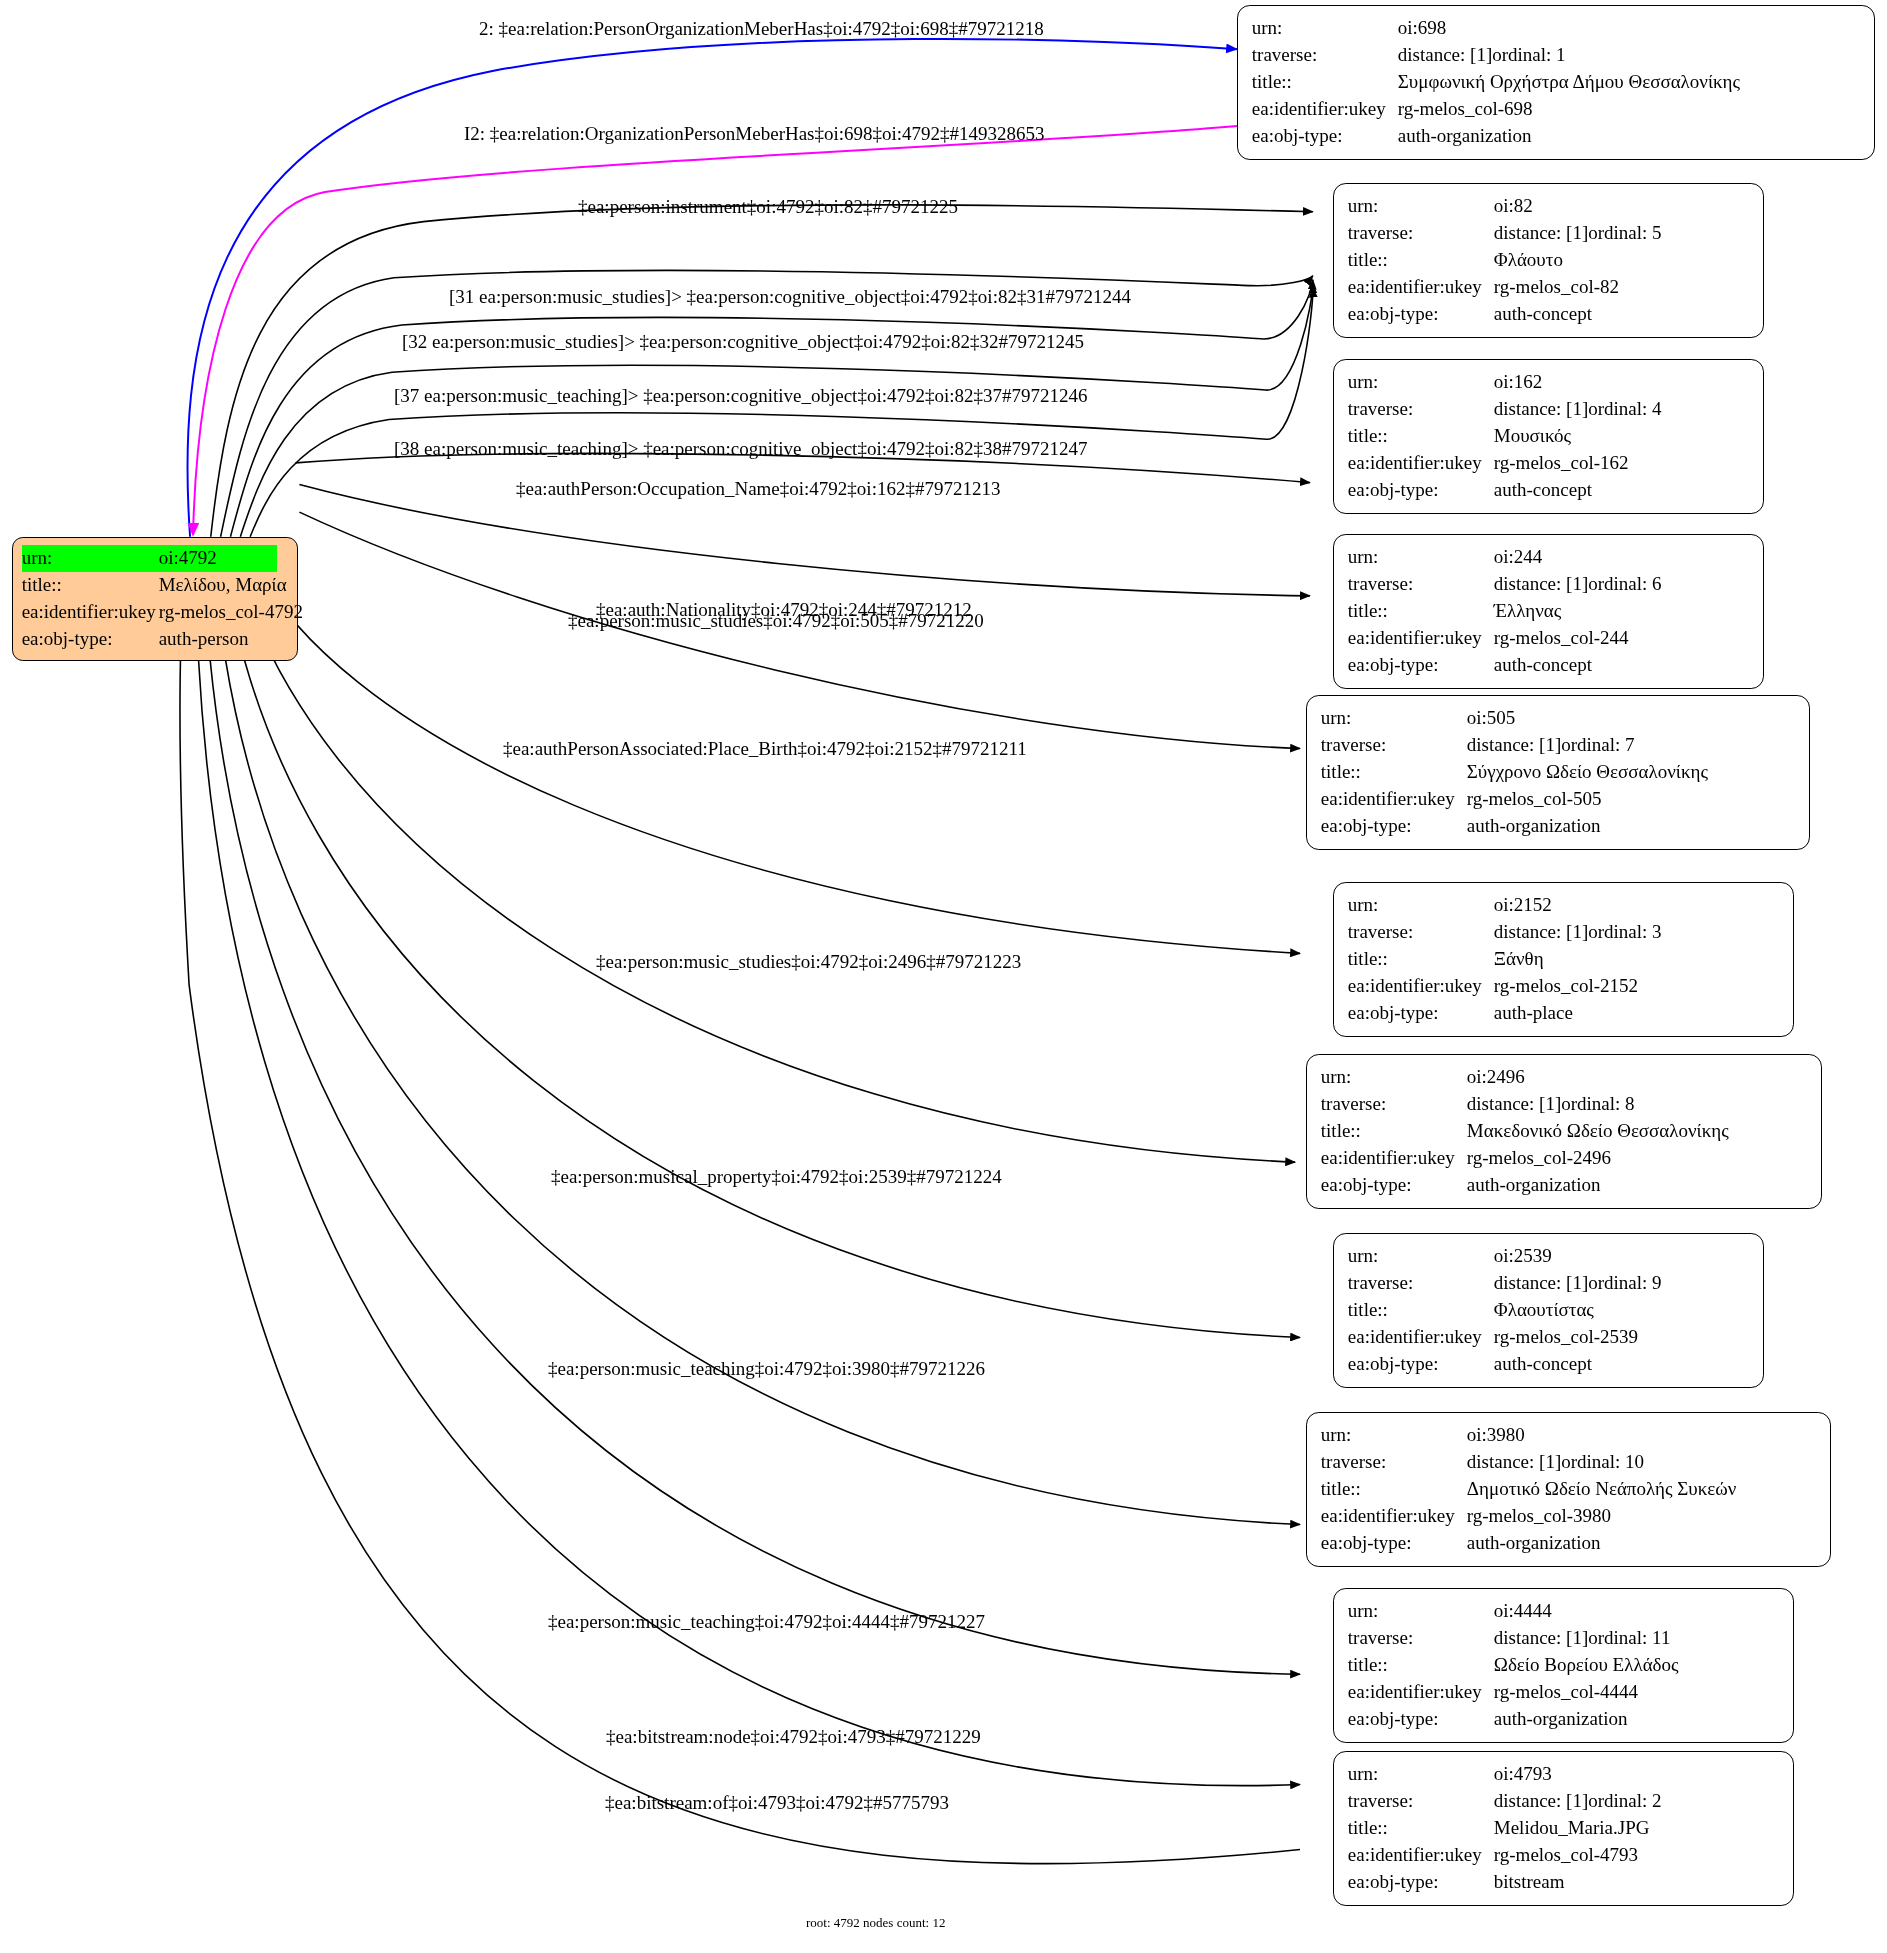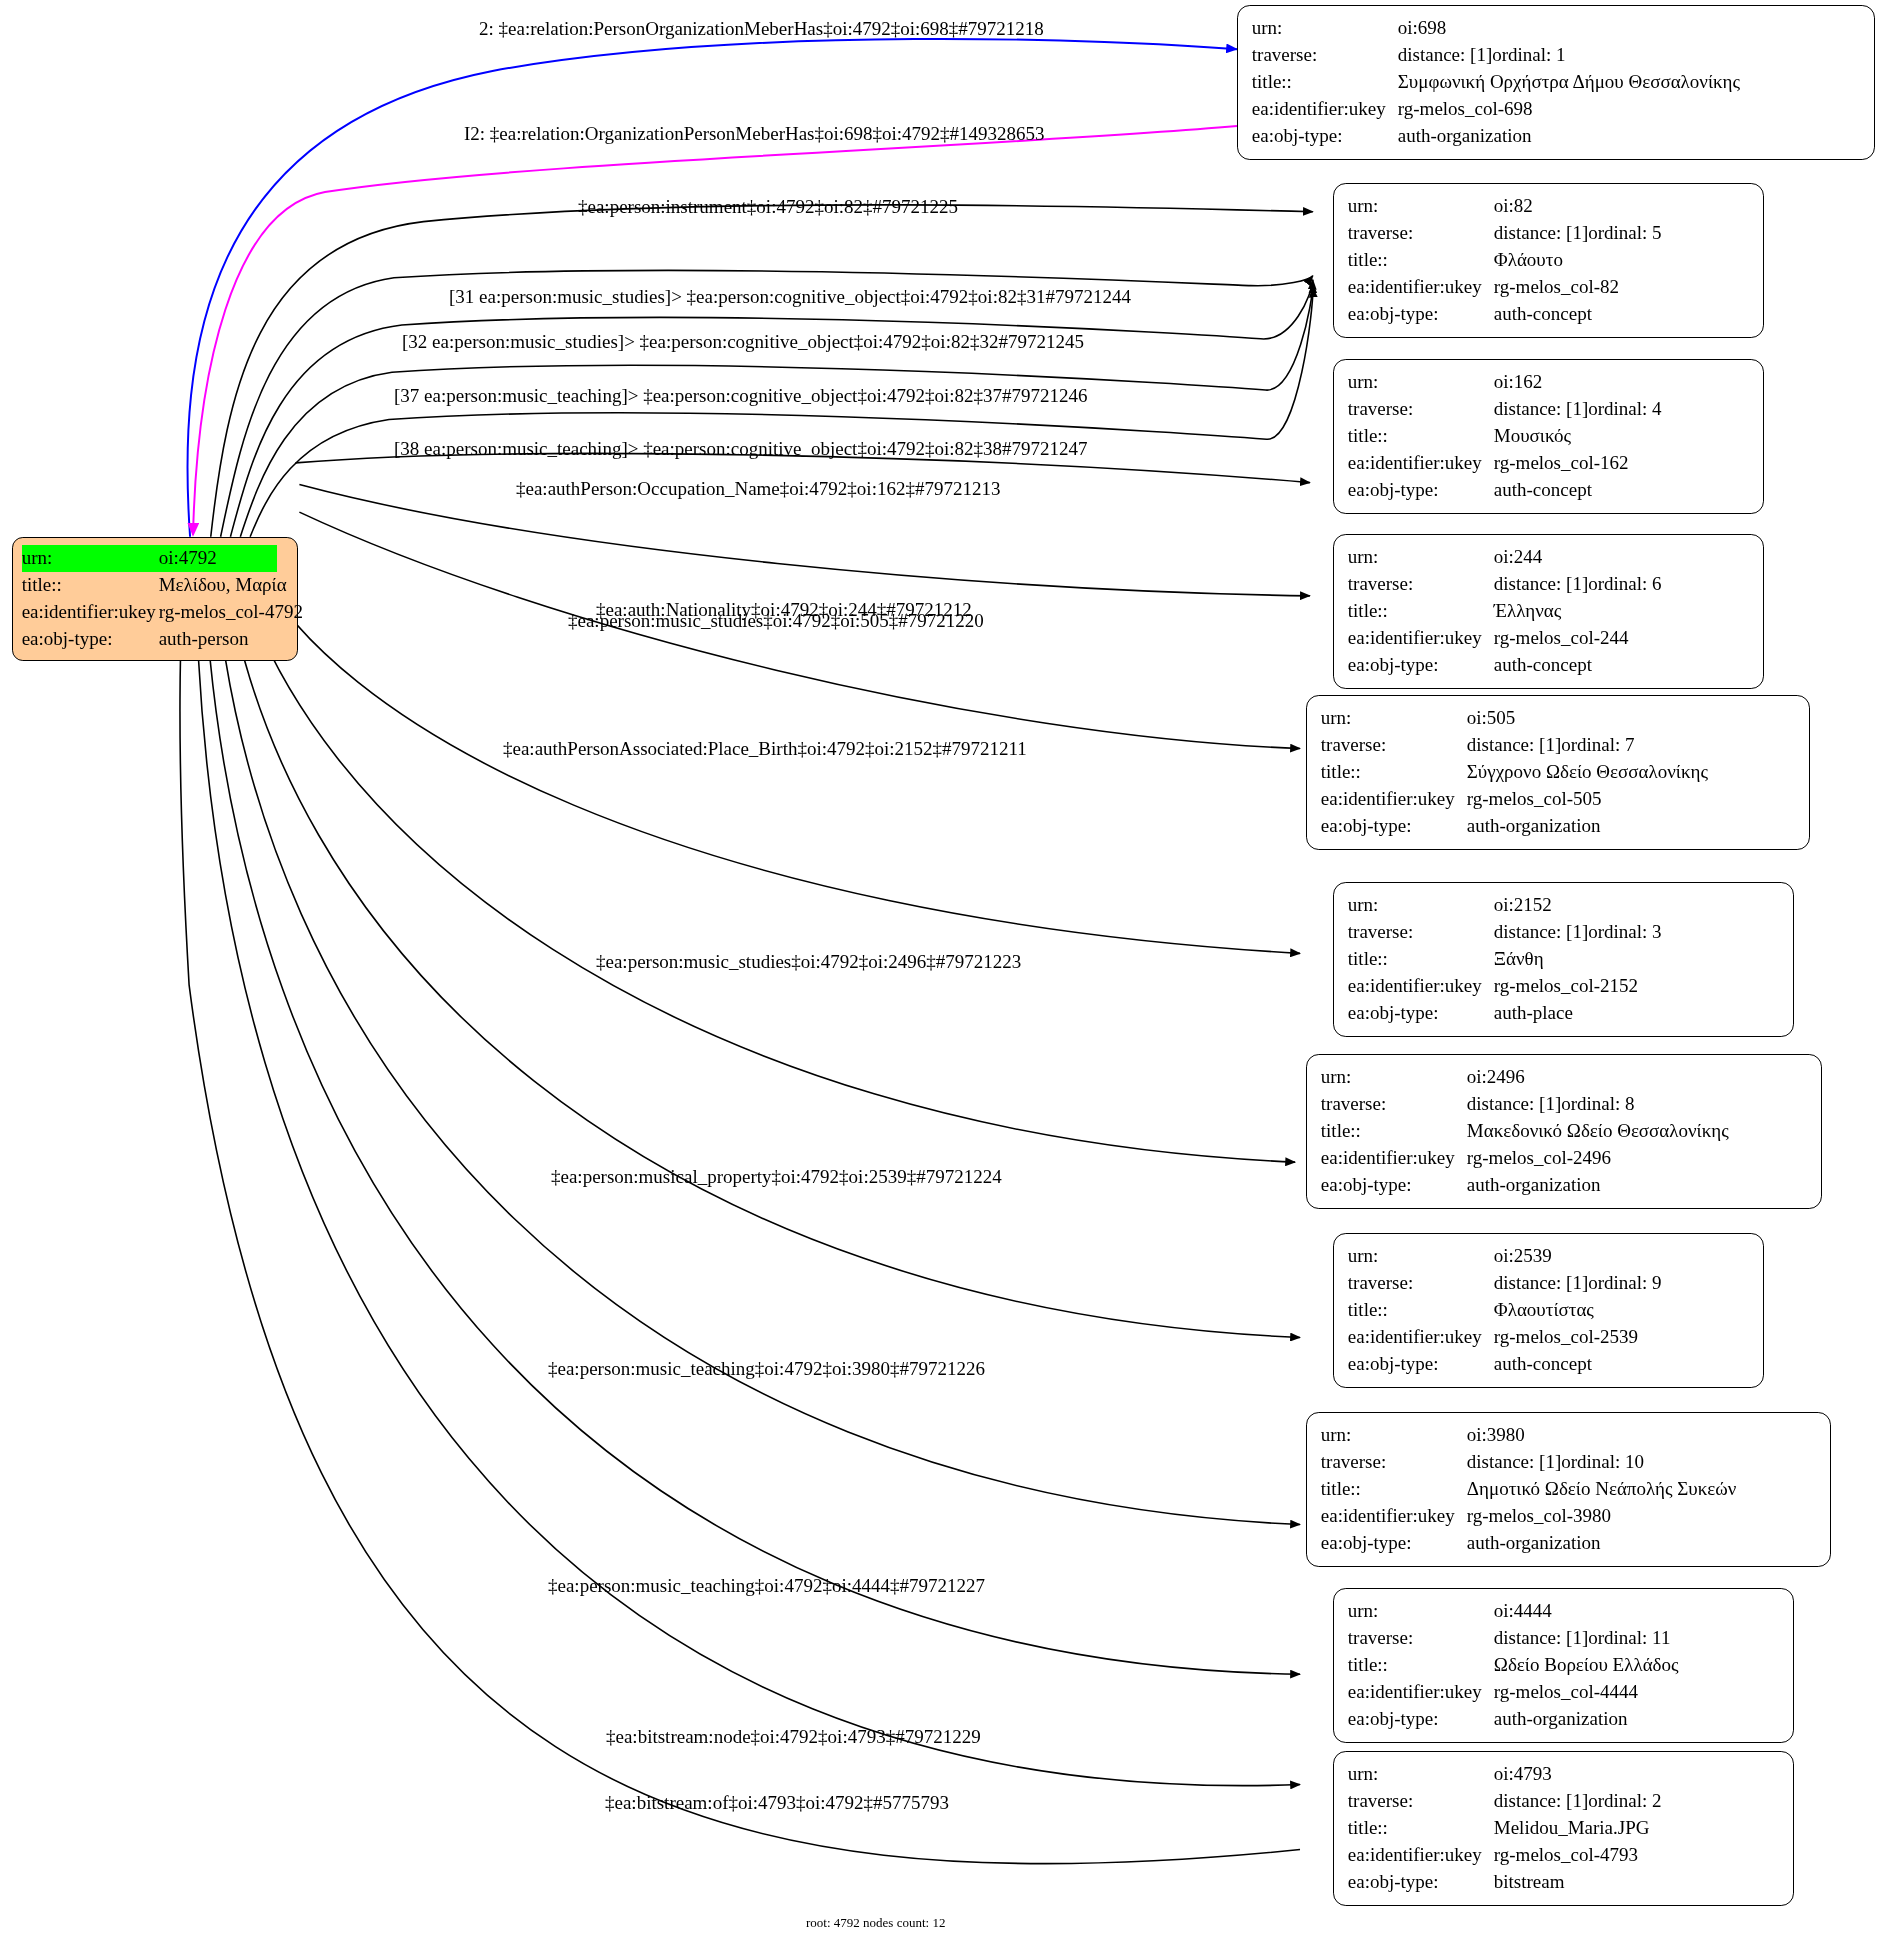--- a/index.html
+++ b/index.html
@@ -158,21 +158,21 @@
   <div class="elabel" style="left:568px; top:611px;">‡ea:person:music_studies‡oi:4792‡oi:505‡#79721220</div>
 
   <div class="elabel" style="left:503px; top:739px;">‡ea:authPersonAssociated:Place_Birth‡oi:4792‡oi:2152‡#79721211</div>
 
   <div class="elabel" style="left:596px; top:952px;">‡ea:person:music_studies‡oi:4792‡oi:2496‡#79721223</div>
 
   <div class="elabel" style="left:551px; top:1167px;">‡ea:person:musical_property‡oi:4792‡oi:2539‡#79721224</div>
 
   <div class="elabel" style="left:548px; top:1359px;">‡ea:person:music_teaching‡oi:4792‡oi:3980‡#79721226</div>
 
-  <div class="elabel" style="left:548px; top:1576px;">‡ea:person:music_teaching‡oi:4792‡oi:4444‡#79721227</div>
+  <div class="elabel" style="left:548px; top:1612px;">‡ea:person:music_teaching‡oi:4792‡oi:4444‡#79721227</div>
 
   <div class="elabel" style="left:606px; top:1711px;margin-top:16px;">‡ea:bitstream:node‡oi:4792‡oi:4793‡#79721229</div>
 
   <div class="elabel" style="left:605px; top:1793px;">‡ea:bitstream:of‡oi:4793‡oi:4792‡#5775793</div>
 
   <div class="node root" style="left:11.8px; top:537px; width:286px;">
     <div class="row hl">
       <span class="k">urn:</span>
       <span class="v">oi:4792</span>
     </div>

